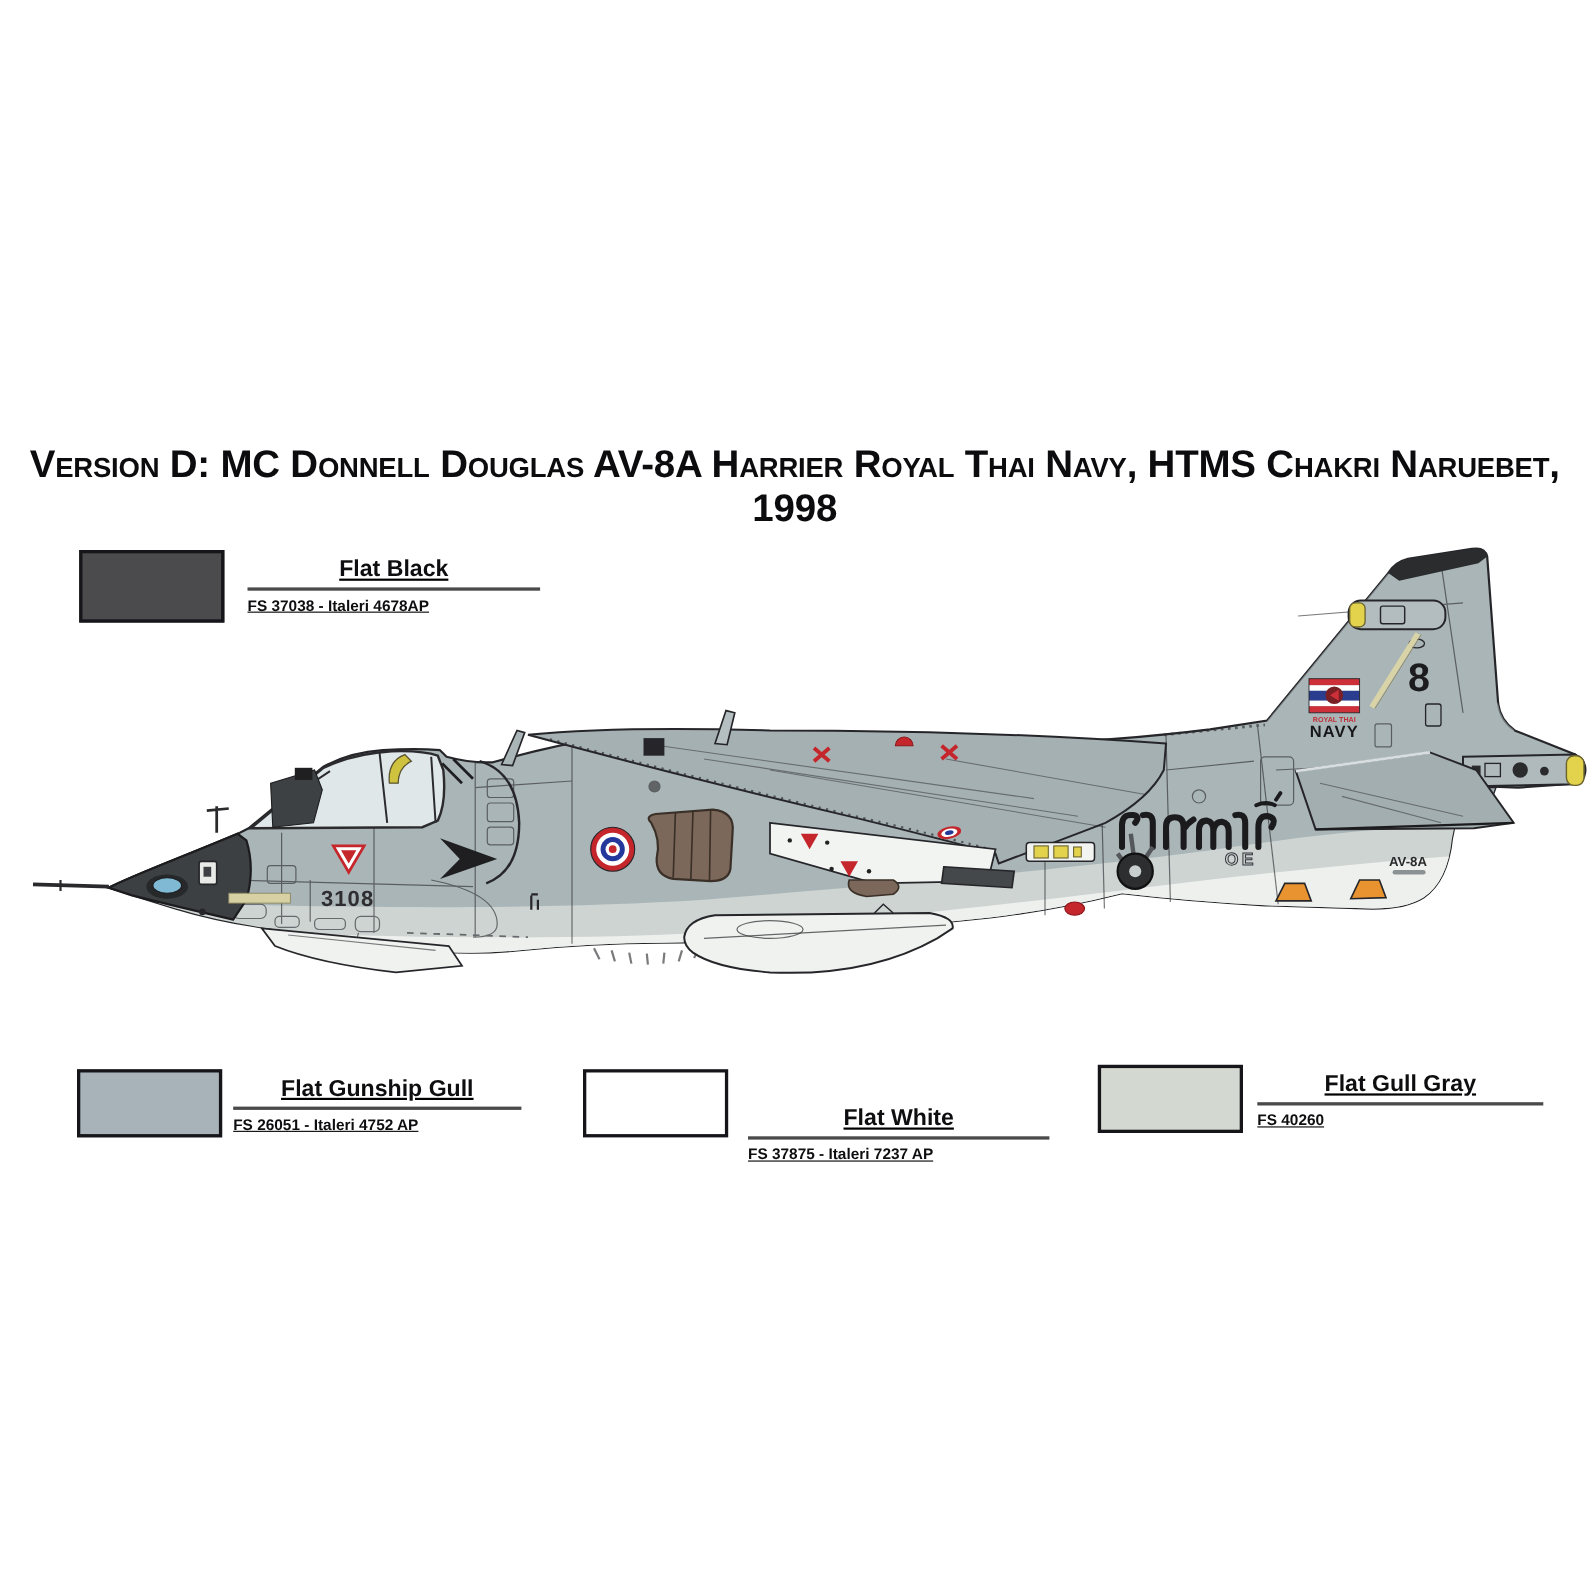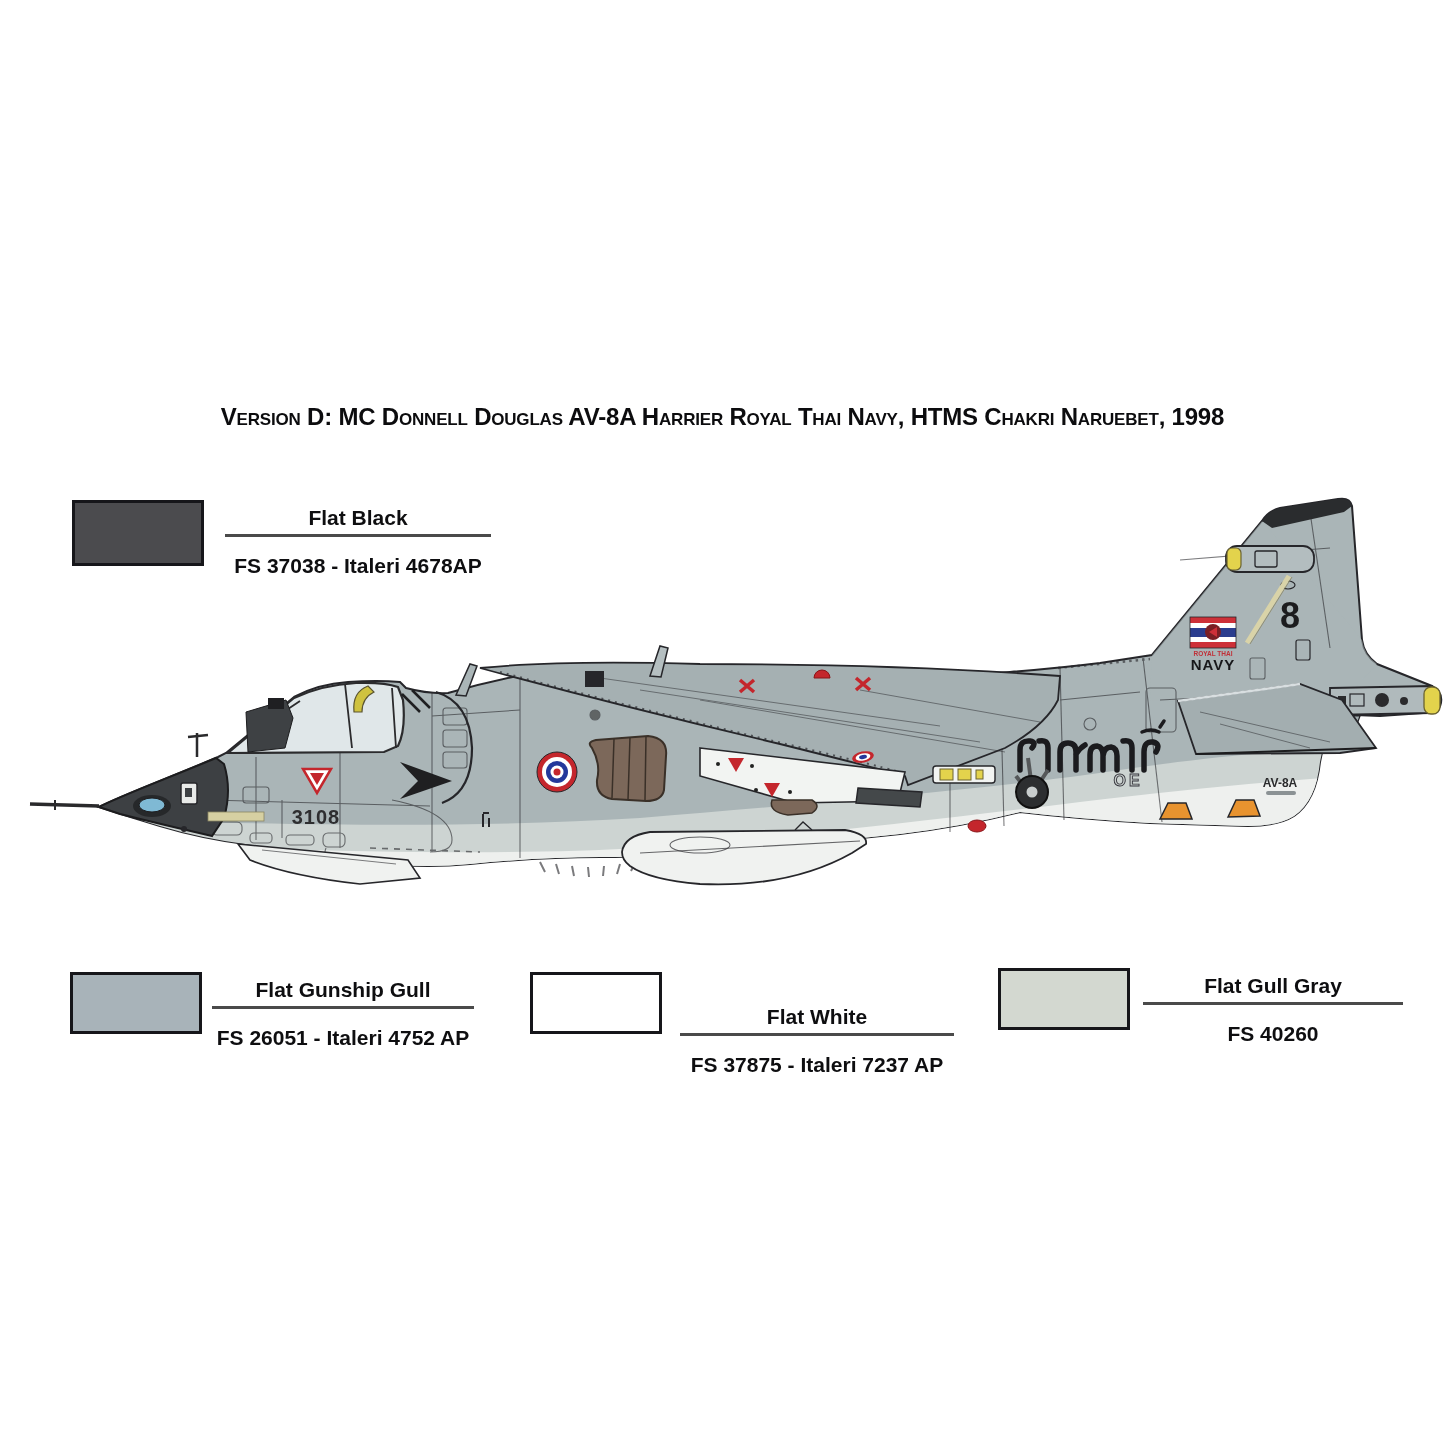--- a/index.html
+++ b/index.html
@@ -1,24 +1,24 @@
 <!DOCTYPE html>
 <html><head>
 <meta charset="utf-8">
 <style>
   html,body{margin:0;padding:0;background:#ffffff;}
   .page{position:relative;width:1445px;height:1445px;background:#ffffff;overflow:hidden;
         font-family:"Liberation Sans", sans-serif;}
   .title{position:absolute;left:0;top:403px;width:100%;text-align:center;
-         font-size:24px;font-weight:bold;font-variant:small-caps;letter-spacing:-0.2px;color:#0c0c0e;}
+         font-size:35px;font-weight:bold;font-variant:small-caps;letter-spacing:-0.2px;color:#0c0c0e;}
   .swatch-chip{position:absolute;border:3px solid #16161a;box-sizing:border-box;}
-  .swatch-labels{position:absolute;}
+  .swatch-labels{position:absolute;text-decoration:underline;}
   .swatch-name{text-align:center;font-size:21px;font-weight:bold;color:#0e0e10;padding-bottom:4px;white-space:nowrap;}
   .swatch-rule{height:3px;background:#4a4a4a;}
-  .swatch-fs{text-align:center;font-size:21px;font-weight:bold;color:#0e0e10;padding-top:17px;white-space:nowrap;}
+  .swatch-fs{font-size:14px;font-weight:bold;color:#0e0e10;padding-top:5px;white-space:nowrap;}
   svg{position:absolute;left:0;top:0;}
   svg text{font-family:"Liberation Sans", sans-serif;}
 </style>
 </head>
 <body>
 
 <div class="page">
 
   <div class="title">Version D: MC Donnell Douglas AV-8A Harrier Royal Thai Navy, HTMS Chakri Naruebet, 1998</div>
 

